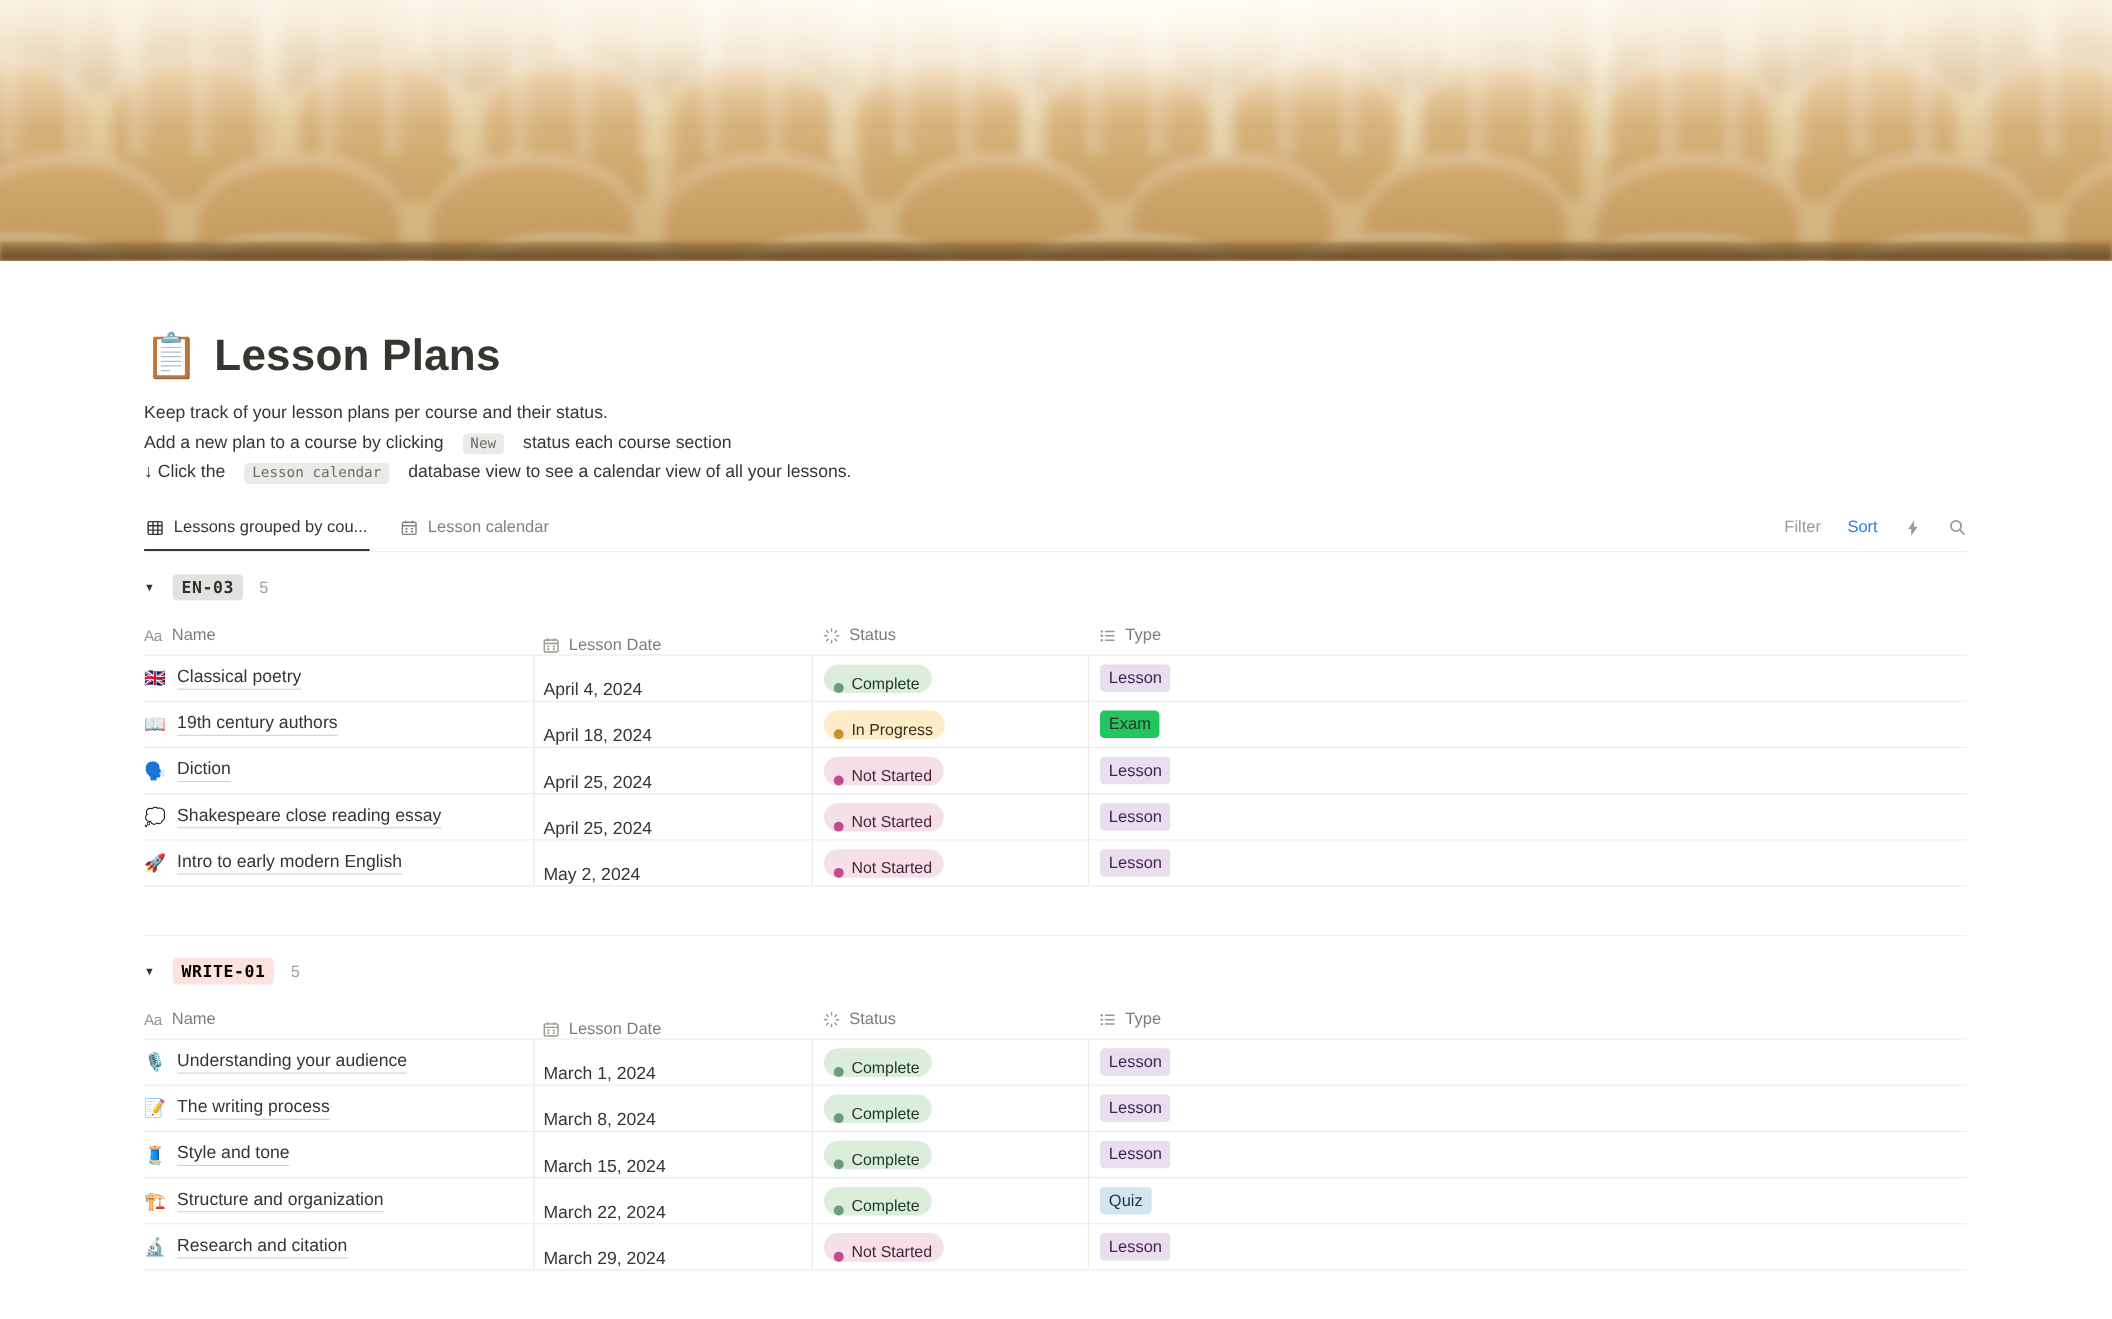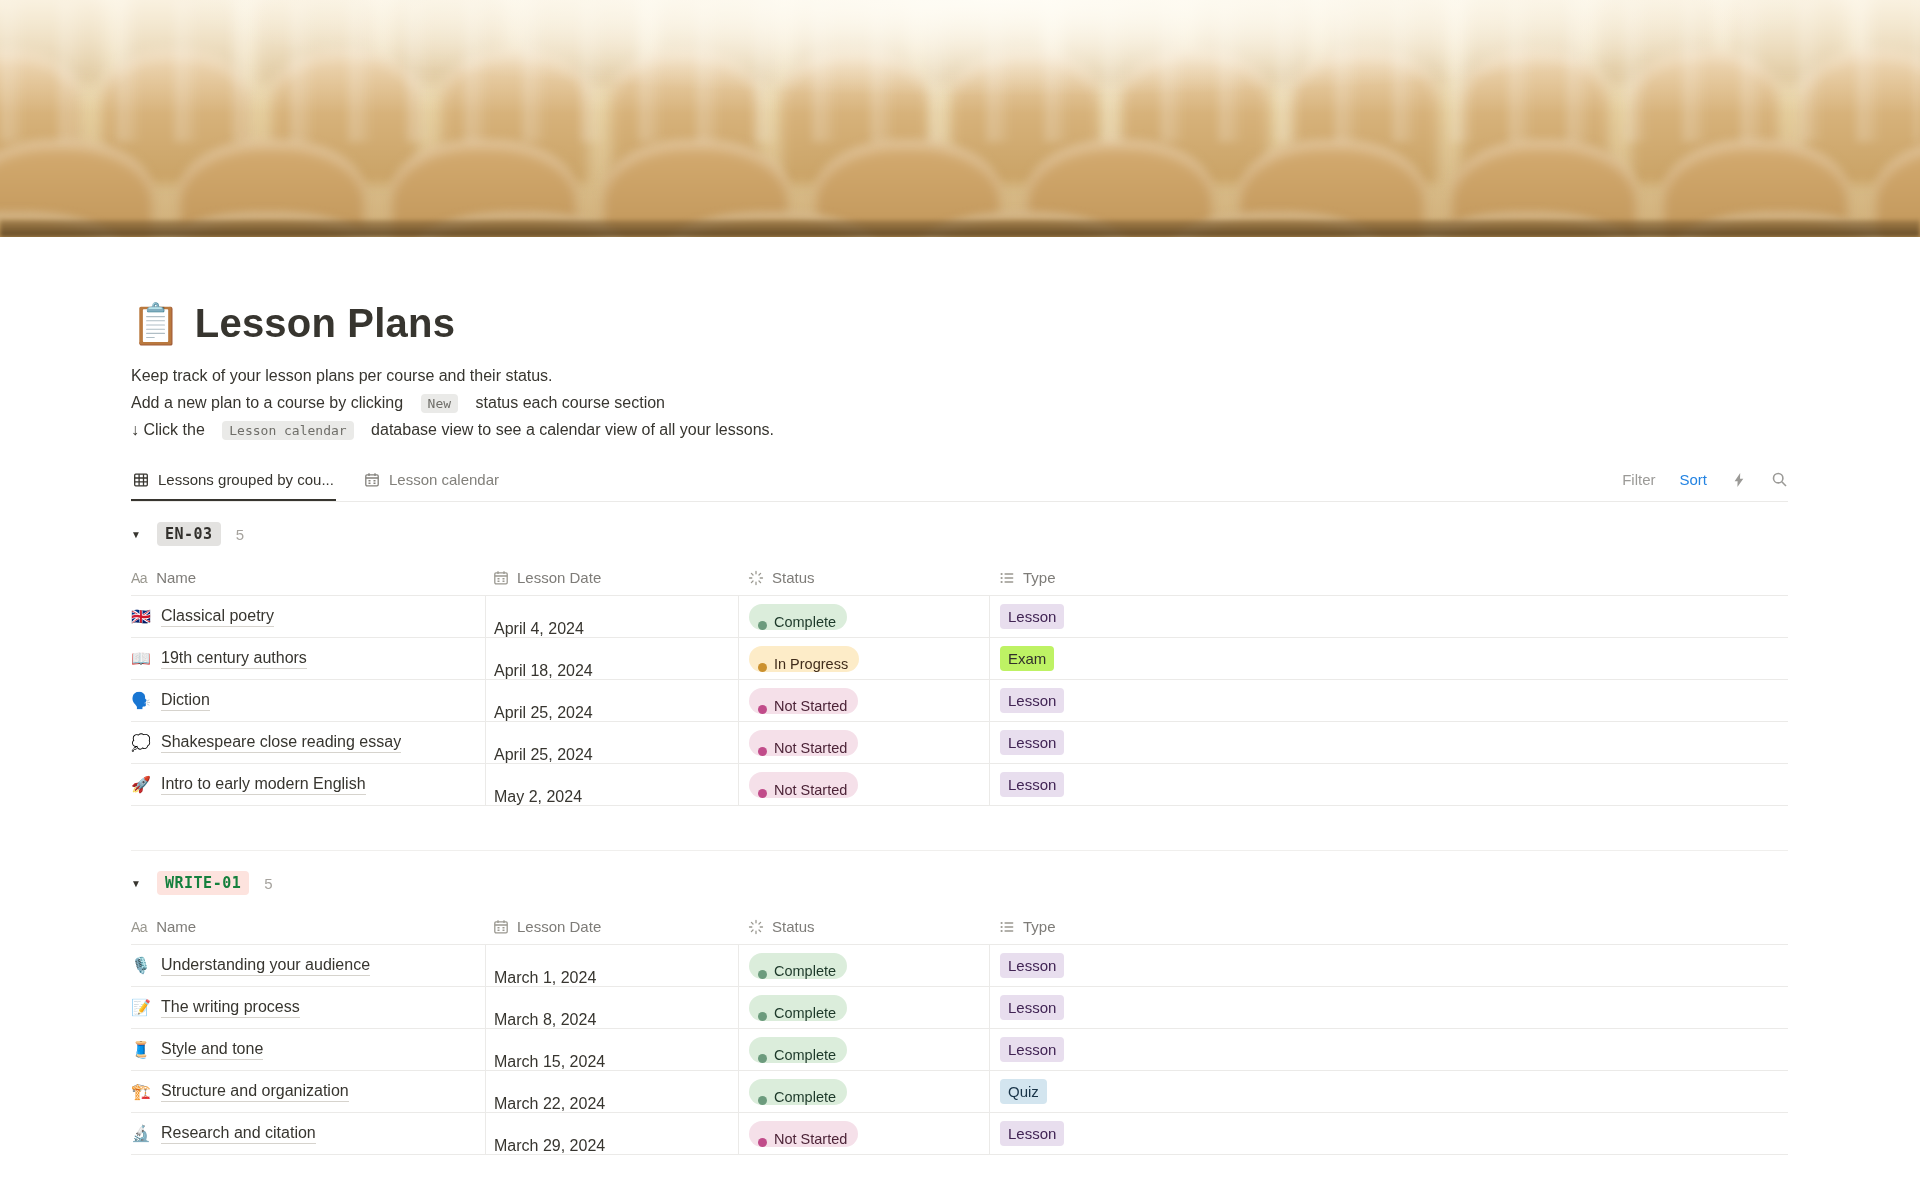--- a/index.html
+++ b/index.html
@@ -66,21 +66,21 @@
     color:#7E7C78; font-size:15px; border-bottom:1px solid #EBEAE8; }
   .th { display:flex; align-items:center; gap:8px; height:100%; padding:0 8px; }
   .th .hicon { display:flex; color:#9A9890; align-items:center; }
   .th:first-child { padding-left:0; }
   .aa { font-size:14px; color:#9A9890; letter-spacing:-0.5px; }
 
   .row { display:flex; align-items:stretch; height:42px; border-bottom:1px solid #EBEAE8;
     font-size:16px; cursor:pointer; }
   .cell { display:flex; align-items:center; }
   .c-name  { width:354px; gap:9px; padding-right:8px; }
-  .c-date  { width:253px; padding:0 8px; border-left:1px solid #EBEAE8; }
+  .c-date  { width:253px; padding:0 8px; border-left:1px solid #EBEAE8;align-items:flex-end; }
   .c-status{ width:251px; padding:0 10px; border-left:1px solid #EBEAE8; }
   .c-type  { flex:1; padding:0 10px; border-left:1px solid #EBEAE8; }
   .emoji { width:21px; text-align:center; font-size:16px; flex:0 0 auto; }
   .row-name { font-weight:500; color:#37352F; border-bottom:1px solid #D6D3CD; padding-bottom:1px;
     white-space:nowrap; overflow:hidden; text-overflow:ellipsis; }
   .date-text { color:#37352F;margin-top:24px; }
 
   .status-badge { display:inline-flex; align-items:flex-end; gap:7px; height:26px;
     padding:0 11px 0 9px; border-radius:13px; font-size:14.5px; }
   .dot { width:9px; height:9px; border-radius:50%; flex:0 0 auto; }
@@ -279,21 +279,21 @@
     <div class="cell c-date">
               <span class="date-text">April 18, 2024</span>
             </div>
     <div class="cell c-status">
       <span class="status-badge" style="background: rgb(253, 236, 200); color: rgb(64, 44, 27);">
         <span class="dot" style="background: rgb(203, 145, 47);"></span>
         <span class="status-label">In Progress</span>
       </span>
     </div>
     <div class="cell c-type">
-              <span class="type-badge" style="background: #bef264; color: rgb(50, 48, 44);">Exam</span>
+              <span class="type-badge" style="background: #22c55e; color: rgb(50, 48, 44);">Exam</span>
             </div>
   </div>
           <div class="row">
     <div class="cell c-name">
       <span class="emoji">🗣️</span>
       <span class="row-name">Diction</span>
     </div>
     <div class="cell c-date">
               <span class="date-text">April 25, 2024</span>
             </div>
@@ -342,21 +342,21 @@
     <div class="cell c-type">
               <span class="type-badge" style="background: rgb(232, 222, 238); color: rgb(65, 36, 84);">Lesson</span>
             </div>
   </div>
         </div>
     <div class="group-footer"></div>
   </section>
       <section class="group">
     <div class="group-header">
       <span class="toggle">▼</span>
-      <span class="group-badge" style="background: rgb(253, 227, 222); color: #15803d;">WRITE-01</span>
+      <span class="group-badge" style="background: rgb(253, 227, 222); color: #000000;">WRITE-01</span>
       <span class="group-count">5</span>
     </div>
     <div class="thead">
           <div class="th c-name" style="border-left: none;">
     <span class="hicon">
               <span class="aa">Aa</span>
             </span>
     <span class="th-label">Name</span>
   </div>
           <div class="th c-date" style="border-left: none;">

